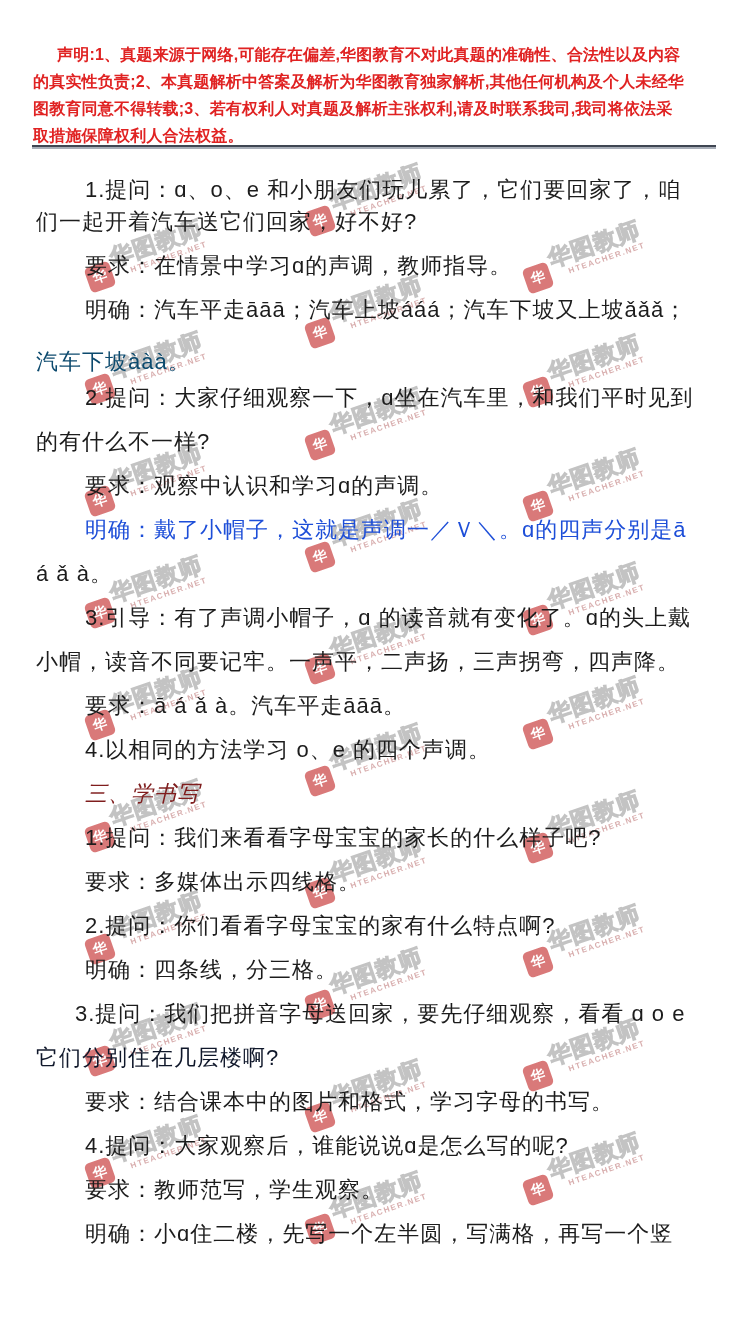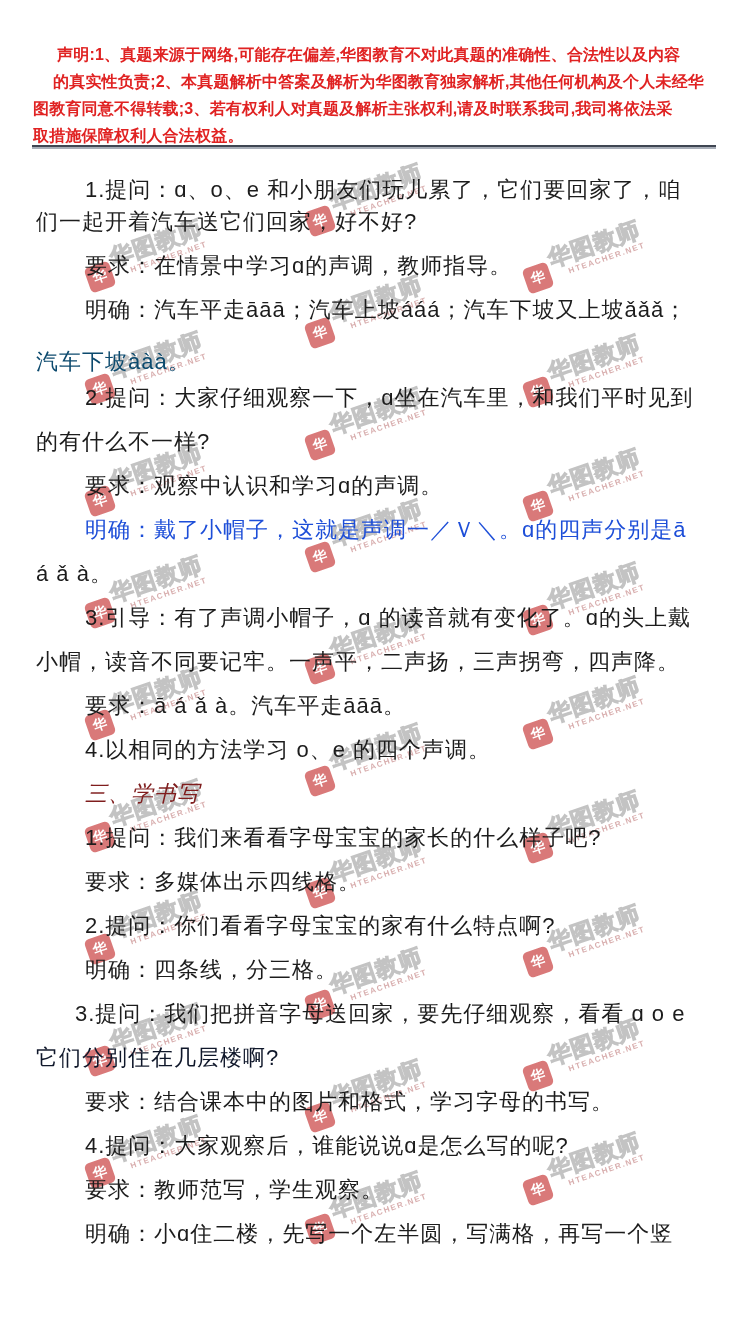--- a/index.html
+++ b/index.html
@@ -300,21 +300,21 @@
       <div class="wm" style="left: 525px; top: 1165px;">
         <span class="wm-logo" style="background: rgb(208, 88, 88);">华</span>
         <span class="wm-body">
           <span class="wm-brand" style="color: rgb(198, 198, 198);">华图教师</span>
           <span class="wm-site" style="color: rgb(212, 165, 165);">HTEACHER.NET</span>
         </span>
       </div>
     </div>
   <div id="disclaimer">
       <div class="disclaimer-line" style="top: 41px; left: 57px; color: rgb(224, 34, 34);">声明:1、真题来源于网络,可能存在偏差,华图教育不对此真题的准确性、合法性以及内容</div>
-      <div class="disclaimer-line" style="top: 68px; left: 33px; color: rgb(224, 34, 34); margin-left: 20px;">的真实性负责;2、本真题解析中答案及解析为华图教育独家解析,其他任何机构及个人未经华</div>
+      <div class="disclaimer-line" style="top: 68px; left: 33px; color: rgb(224, 34, 34);">的真实性负责;2、本真题解析中答案及解析为华图教育独家解析,其他任何机构及个人未经华</div>
       <div class="disclaimer-line" style="top: 95px; left: 33px; color: rgb(224, 34, 34);">图教育同意不得转载;3、若有权利人对真题及解析主张权利,请及时联系我司,我司将依法采</div>
       <div class="disclaimer-line" style="top: 122px; left: 33px; color: rgb(224, 34, 34);">取措施保障权利人合法权益。</div>
     </div>
   <div class="divider"></div>
   <div id="content">
       <div class="text-line" style="top: 168px; left: 85px; color: rgb(28, 28, 28);">1.提问：ɑ、o、e 和小朋友们玩儿累了，它们要回家了，咱</div>
       <div class="text-line" style="top: 200px; left: 36px; color: rgb(28, 28, 28);">们一起开着汽车送它们回家，好不好?</div>
       <div class="text-line" style="top: 244px; left: 85px; color: rgb(28, 28, 28);">要求：在情景中学习ɑ的声调，教师指导。</div>
       <div class="text-line" style="top: 288px; left: 85px; color: rgb(28, 28, 28);">明确：汽车平走āāā；汽车上坡ááá；汽车下坡又上坡ǎǎǎ；</div>
       <div class="text-line" style="top: 340px; left: 36px; color: #0c4a6e;">汽车下坡ààà。</div>

